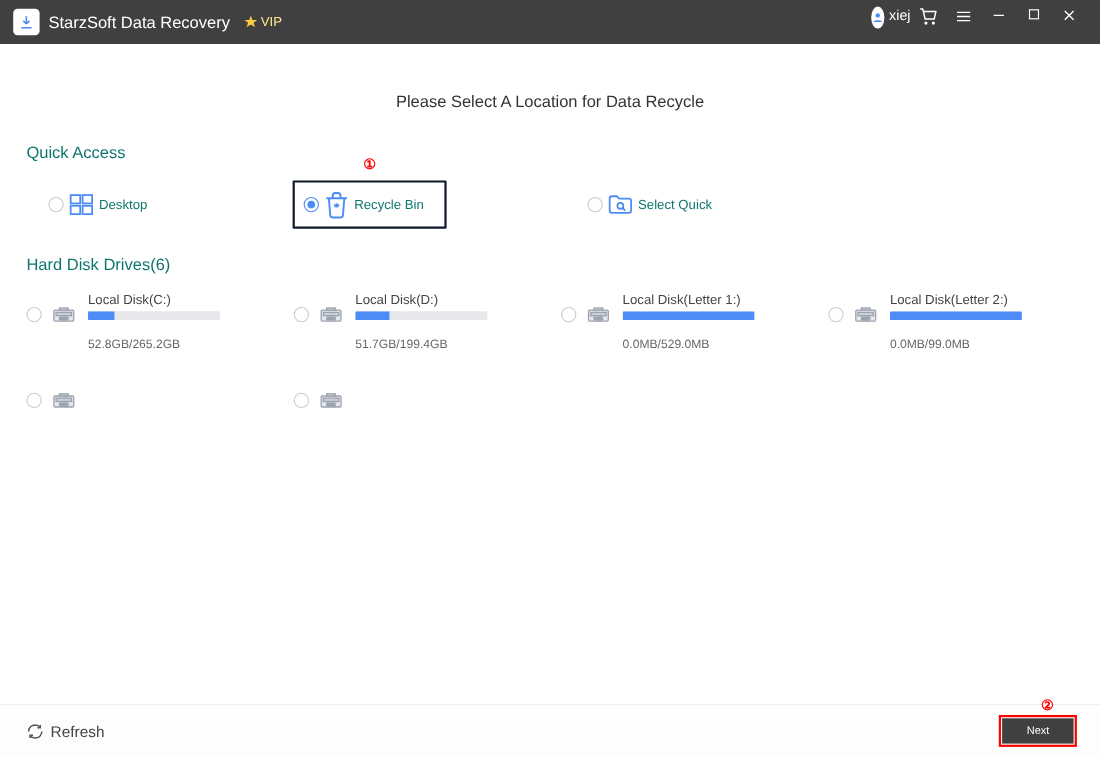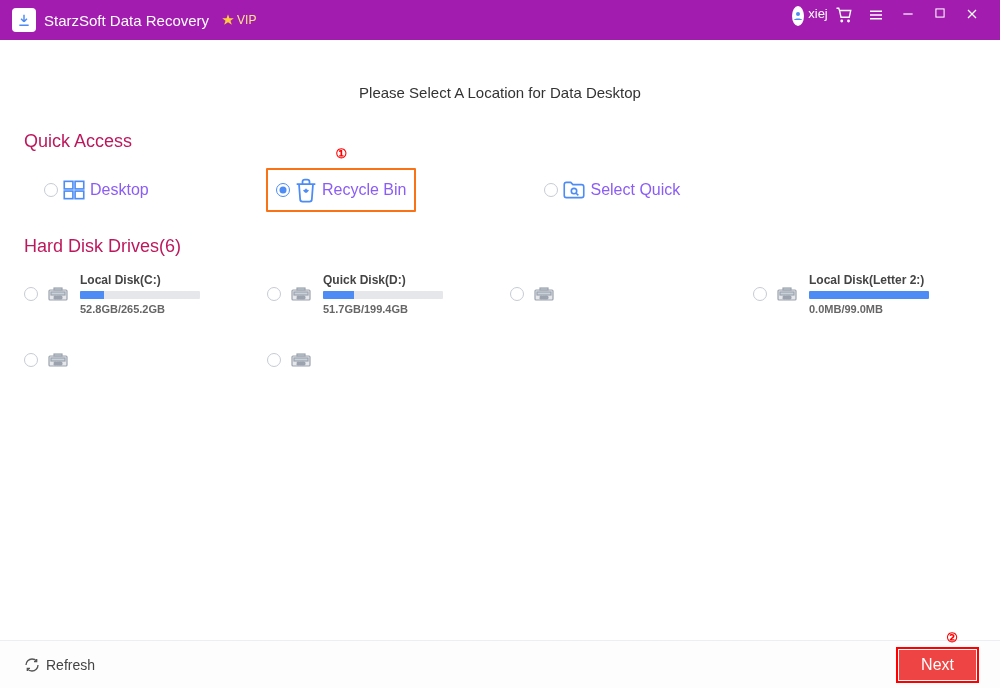--- a/index.html
+++ b/index.html
@@ -1,73 +1,73 @@
 <!DOCTYPE html>
 <html><head>
 <meta charset="utf-8">
 <style>
   * { box-sizing: border-box; margin: 0; padding: 0; font-family: "Segoe UI", Arial, sans-serif; }
   body { width: 1000px; height: 688px; background: #fff; overflow: hidden; position: relative; }
   .titlebar {
-    height: 40px; background: #a21caf; display: flex; align-items: center; padding: 0 12px;
+    height: 40px; background: #404040; display: flex; align-items: center; padding: 0 12px;
     color: #fff; font-size: 14px;
   }
   .titlebar .logo {
     width: 24px; height: 24px; background: #fff; border-radius: 4px; display: flex;
     align-items: center; justify-content: center; margin-right: 8px; color: #4d8cf5;
   }
   .titlebar .title { margin-right: 12px; font-size: 15px; }
   .titlebar .vip { display: flex; font-size: 12px; color: #ffe58a; gap: 2px; }
   .titlebar .spacer { flex: 1; }
   .titlebar .right-icon { width: 28px; height: 28px; display: flex; align-items: flex-start; justify-content: center; margin: 0 2px; cursor: pointer; }
   .titlebar .username { font-size: 13px; margin-right: 4px; }
   .avatar { width: 20px; height: 20px; border-radius: 50%; background: #fff; color: #4d8cf5; display: flex; align-items: center; justify-content: center; margin-right: 4px;}
   .content { padding: 24px 24px 0 24px; position: relative; height: 600px; }
   .main-heading { text-align: center; font-size: 15px; color: #333; margin: 20px 0 30px; }
-  .section-label { font-size: 18px; color: #be185d; margin: 0 0 16px 0; }
+  .section-label { font-size: 15px; color: #0f766e; margin: 0 0 16px 0; }
   .quick-row { display: flex; gap: 20px; margin-bottom: 24px; }
   .quick-item {
-    display: flex; align-items: center; gap: 2px; font-size: 16px; color: #8b5cf6;
+    display: flex; align-items: center; gap: 2px; font-size: 12px; color: #0f766e;
     padding: 6px 8px; min-width: 140px; position: relative;
   }
   .quick-item.selected {
-    border: 2px solid #f97316; border-radius: 1px;
+    border: 2px solid #0f172a; border-radius: 1px;
   }
   .radio {
     width: 14px; height: 14px; border-radius: 50%; border: 1.5px solid #c6cbd3; position: relative;
     flex-shrink: 0;
   }
   .radio.checked { border-color: #4d8cf5; }
   .radio.checked::after {
     content: ""; width: 7px; height: 7px; border-radius: 50%; background: #4d8cf5;
     position: absolute; top: 50%; left: 50%; transform: translate(-50%, -50%);
   }
   .qicon { width: 28px; height: 28px; display: flex; align-items: center; justify-content: center; color: #4d8cf5; }
   .annot {
     position: absolute; color: #ff0000; font-size: 13px; font-weight: bold;
   }
   .drives-grid { display: grid; grid-template-columns: repeat(4, 1fr); gap: 24px 20px; }
-  .drive-item { display: flex; align-items: flex-start; gap: 8px; font-size: 12px; color: #444; font-weight: bold; }
+  .drive-item { display: flex; align-items: flex-start; gap: 8px; font-size: 12px; color: #444; }
   .drive-item .radio { margin-top: 14px; }
   .drive-icon { width: 26px; height: 26px; margin-top: 8px; color: #9ca3af; flex-shrink: 0; }
   .drive-body { display: flex; flex-direction: column; gap: 4px; min-width: 120px; }
   .drive-name { font-size: 12px; color: #444; white-space: nowrap; }
   .drive-bar { width: 120px; height: 8px; background: #e5e7eb; border-radius: 1px; overflow: hidden; }
   .drive-fill { height: 100%; background: #4d8cf5; }
-  .drive-size { font-size: 11px; color: #666; }
+  .drive-size { font-size: 11px; color: #666; margin-top: 12px; }
   .footer {
     position: absolute; bottom: 0; left: 0; right: 0; height: 48px; border-top: 1px solid #eceef2;
     display: flex; align-items: center; justify-content: space-between; padding: 0 24px;
     background: #fdfdfd;
   }
   .refresh { display: flex; align-items: center; gap: 6px; font-size: 14px; color: #444; cursor: pointer; }
   .refresh-icon { width: 16px; height: 16px; color: #555; }
   .next-wrap { position: relative; }
   .next-btn {
-    background: #ef4444; color: #fff; font-size: 16px; padding: 6px 22px; border: none; cursor: pointer;
+    background: #404040; color: #fff; font-size: 10px; padding: 6px 22px; border: none; cursor: pointer;
     outline: 2px solid #ff0000; outline-offset: 1px;
   }
 </style>
 </head>
 <body>
 
 <div class="titlebar">
   <div class="logo">
     <svg width="14" height="14" viewBox="0 0 24 24" fill="none" stroke="#4d8cf5" stroke-width="2.5">
         <path d="M12 3v12m0 0l-5-5m5 5l5-5M4 21h16"></path>
@@ -113,21 +113,21 @@
       </svg>
   </div>
   <div class="right-icon">
     <svg width="16" height="16" viewBox="0 0 24 24" stroke="#fff" stroke-width="1.8">
         <path d="M6 6l12 12M18 6L6 18"></path>
       </svg>
   </div>
 </div>
 
 <div class="content">
-  <div class="main-heading">Please Select A Location for Data Desktop</div>
+  <div class="main-heading">Please Select A Location for Data Recycle</div>
 
   <div class="section-label">Quick Access</div>
 
   <div class="quick-row">
 
     <div class="quick-item" style="margin-left:12px">
       <div class="radio"></div>
       <div class="qicon">
         <svg width="26" height="26" viewBox="0 0 24 24" fill="none" stroke="#4d8cf5" stroke-width="1.5">
             <rect x="3" y="4" width="8" height="7"></rect>
@@ -191,36 +191,43 @@
     <div class="radio"></div>
     <div class="drive-icon">
       <svg width="24" height="24" viewBox="0 0 24 24" fill="none" stroke="#9ca3af" stroke-width="1.2">
         <rect x="3" y="9" width="18" height="10" rx="1" fill="#e5e7eb"></rect>
         <rect x="5" y="11" width="14" height="3" fill="#cbd1da"></rect>
         <text x="12" y="18" font-size="4" fill="#8a909a" text-anchor="middle">SSD</text>
         <rect x="8" y="7" width="8" height="2" fill="#cbd1da"></rect>
       </svg>
     </div>
     <div class="drive-body">
-      <div class="drive-name">Quick Disk(D:)</div>
+      <div class="drive-name">Local Disk(D:)</div>
       <div class="drive-bar">
             <div class="drive-fill" style="width:26%"></div>
           </div>
       <div class="drive-size">51.7GB/199.4GB</div>
     </div>
       </div>
       <div class="drive-item">
     <div class="radio"></div>
     <div class="drive-icon">
       <svg width="24" height="24" viewBox="0 0 24 24" fill="none" stroke="#9ca3af" stroke-width="1.2">
         <rect x="3" y="9" width="18" height="10" rx="1" fill="#e5e7eb"></rect>
         <rect x="5" y="11" width="14" height="3" fill="#cbd1da"></rect>
         <text x="12" y="18" font-size="4" fill="#8a909a" text-anchor="middle">SSD</text>
         <rect x="8" y="7" width="8" height="2" fill="#cbd1da"></rect>
       </svg>
+    </div>
+    <div class="drive-body">
+      <div class="drive-name">Local Disk(Letter 1:)</div>
+      <div class="drive-bar">
+            <div class="drive-fill" style="width:100%"></div>
+          </div>
+      <div class="drive-size">0.0MB/529.0MB</div>
     </div>
       </div>
       <div class="drive-item">
     <div class="radio"></div>
     <div class="drive-icon">
       <svg width="24" height="24" viewBox="0 0 24 24" fill="none" stroke="#9ca3af" stroke-width="1.2">
         <rect x="3" y="9" width="18" height="10" rx="1" fill="#e5e7eb"></rect>
         <rect x="5" y="11" width="14" height="3" fill="#cbd1da"></rect>
         <text x="12" y="18" font-size="4" fill="#8a909a" text-anchor="middle">SSD</text>
         <rect x="8" y="7" width="8" height="2" fill="#cbd1da"></rect>

